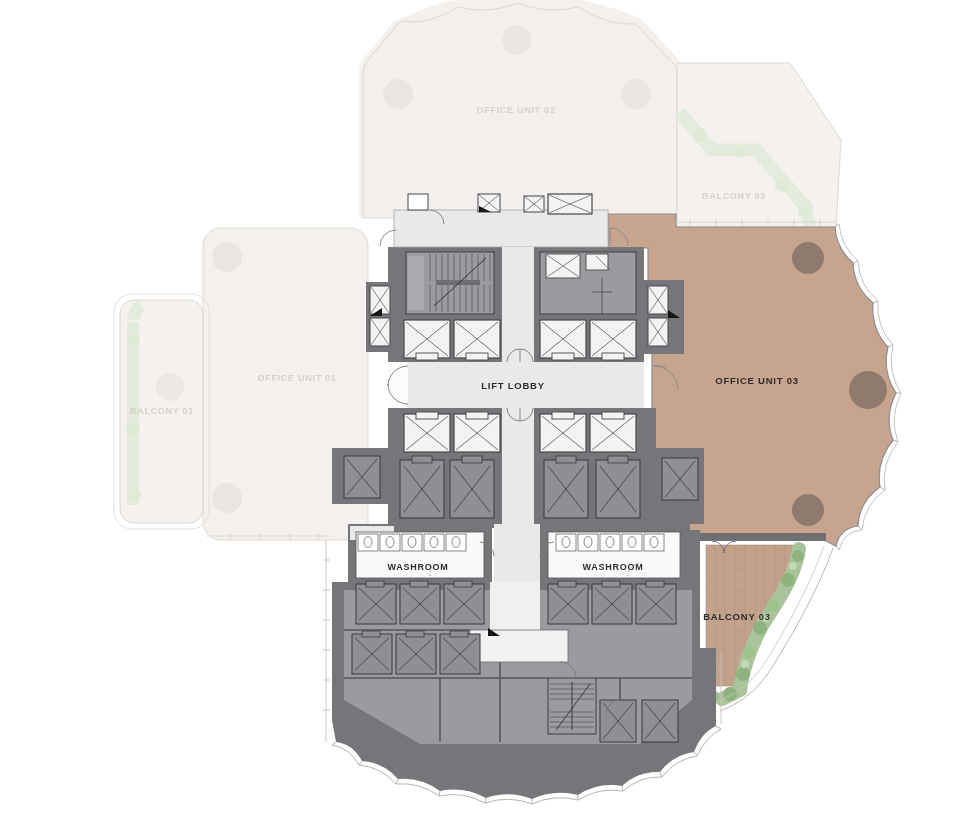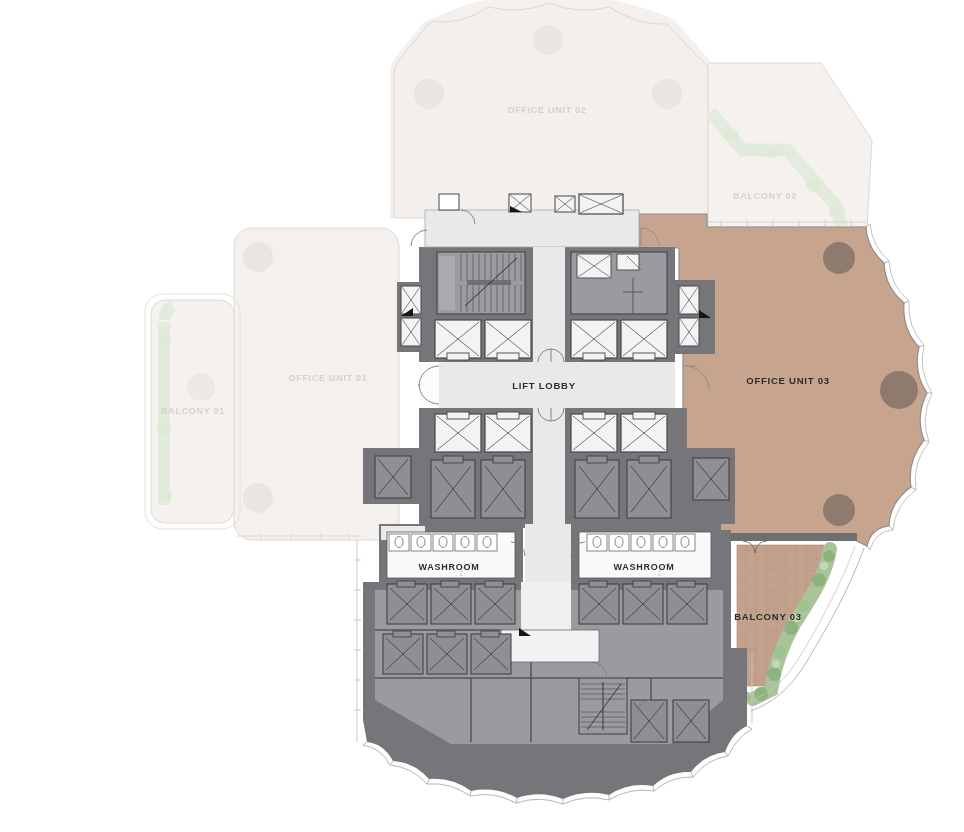--- a/index.html
+++ b/index.html
@@ -1,17 +1,17 @@
 <!DOCTYPE html>
 <html><head>
 <meta charset="utf-8">
 <style>
   html,body{margin:0;padding:0;background:#ffffff;}
   .stage{position:relative;width:904px;height:832px;background:#ffffff;overflow:hidden;
-         font-family:"Liberation Sans", sans-serif;padding-left:31px;}
+         font-family:"Liberation Sans", sans-serif;}
   svg{display:block;}
   text{font-family:"Liberation Sans", sans-serif;font-weight:bold;letter-spacing:.08em;}
   .lbl{font-size:9.5px;fill:#2c2c2c;}
   .lbl-sm{font-size:9px;fill:#2c2c2c;}
   .lbl-faded{font-size:9px;fill:#d8d0c9;}
 </style>
 </head>
 <body>
 
 <div class="stage">

